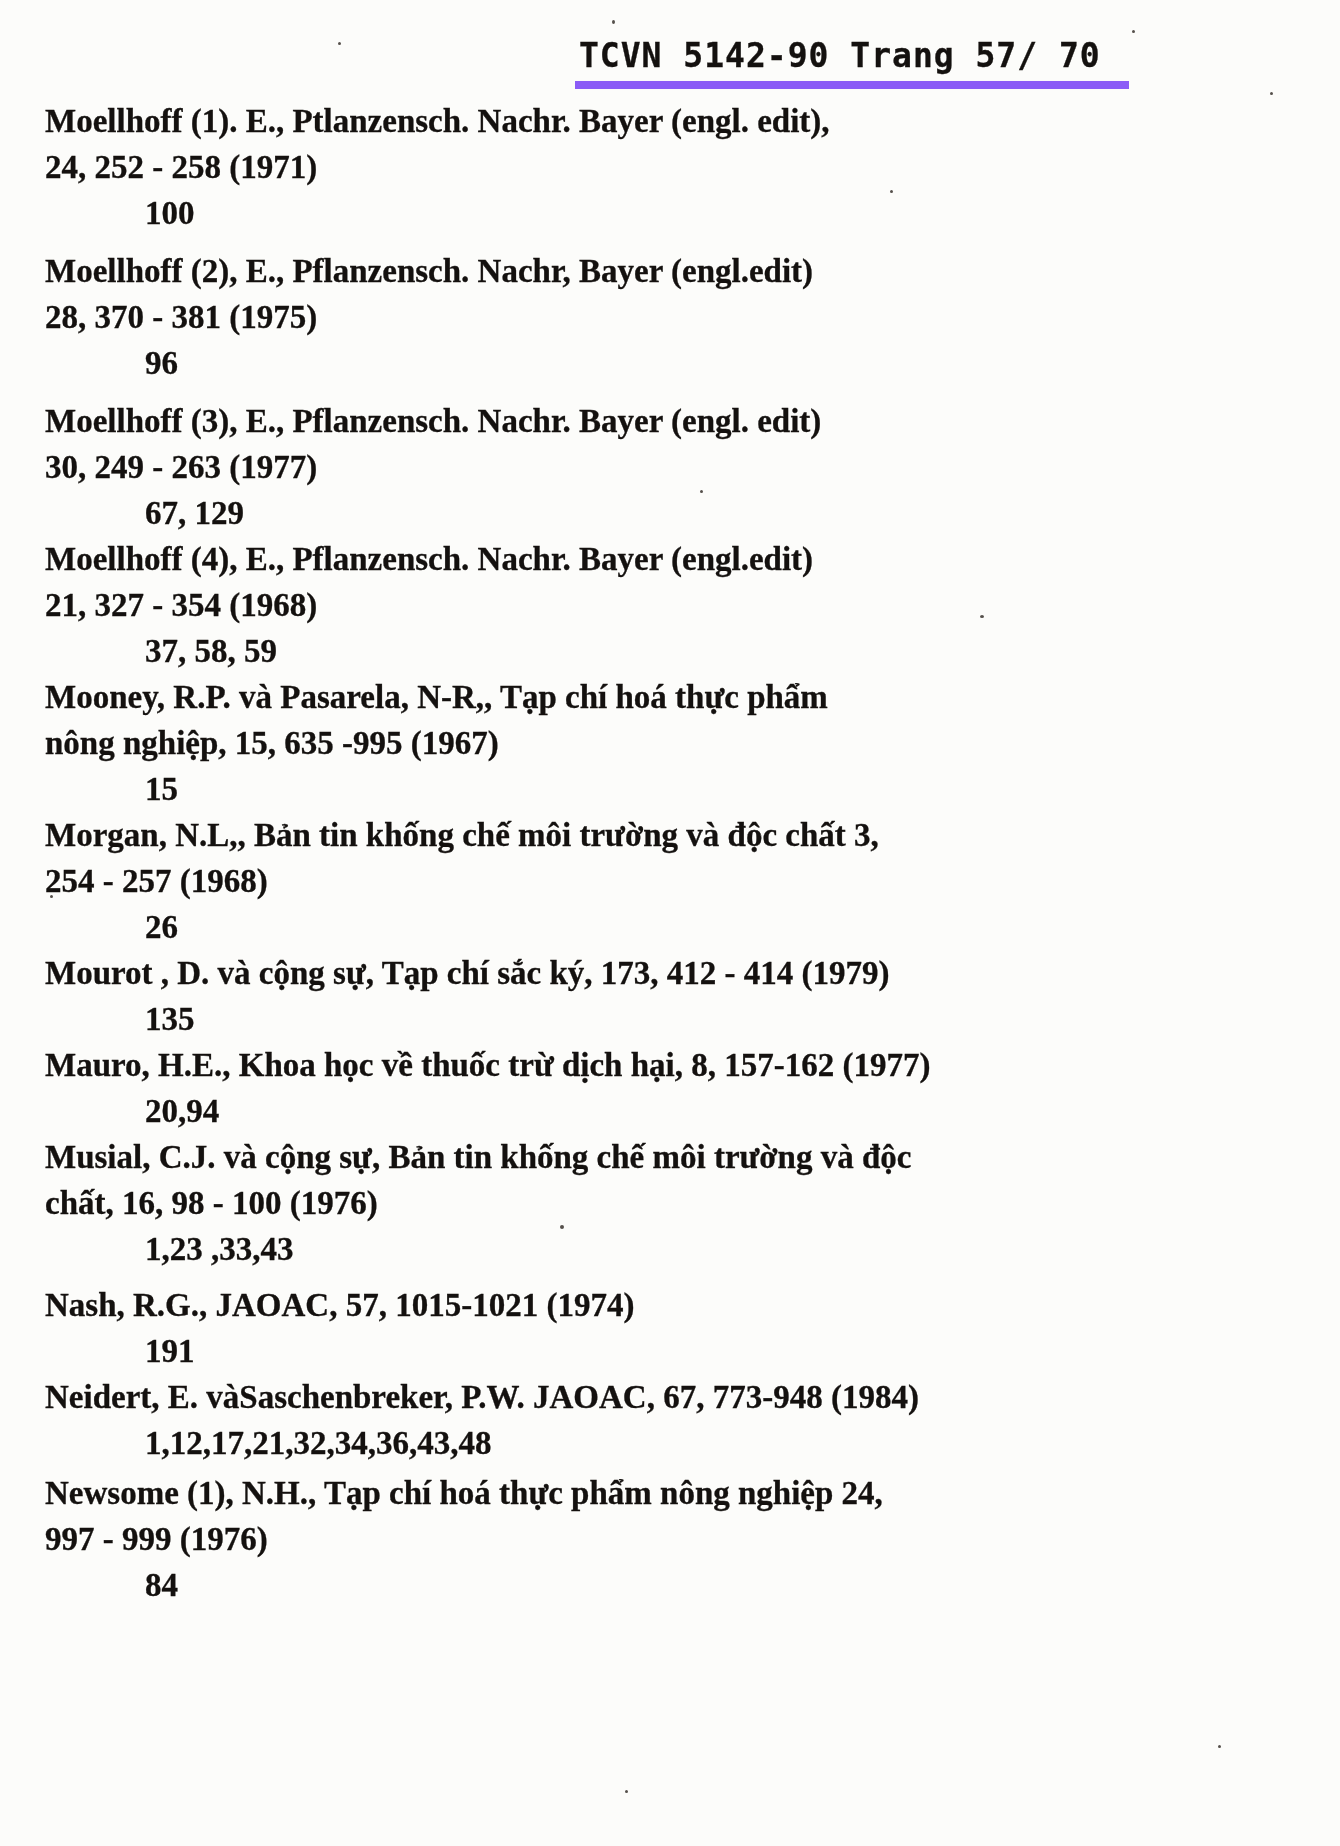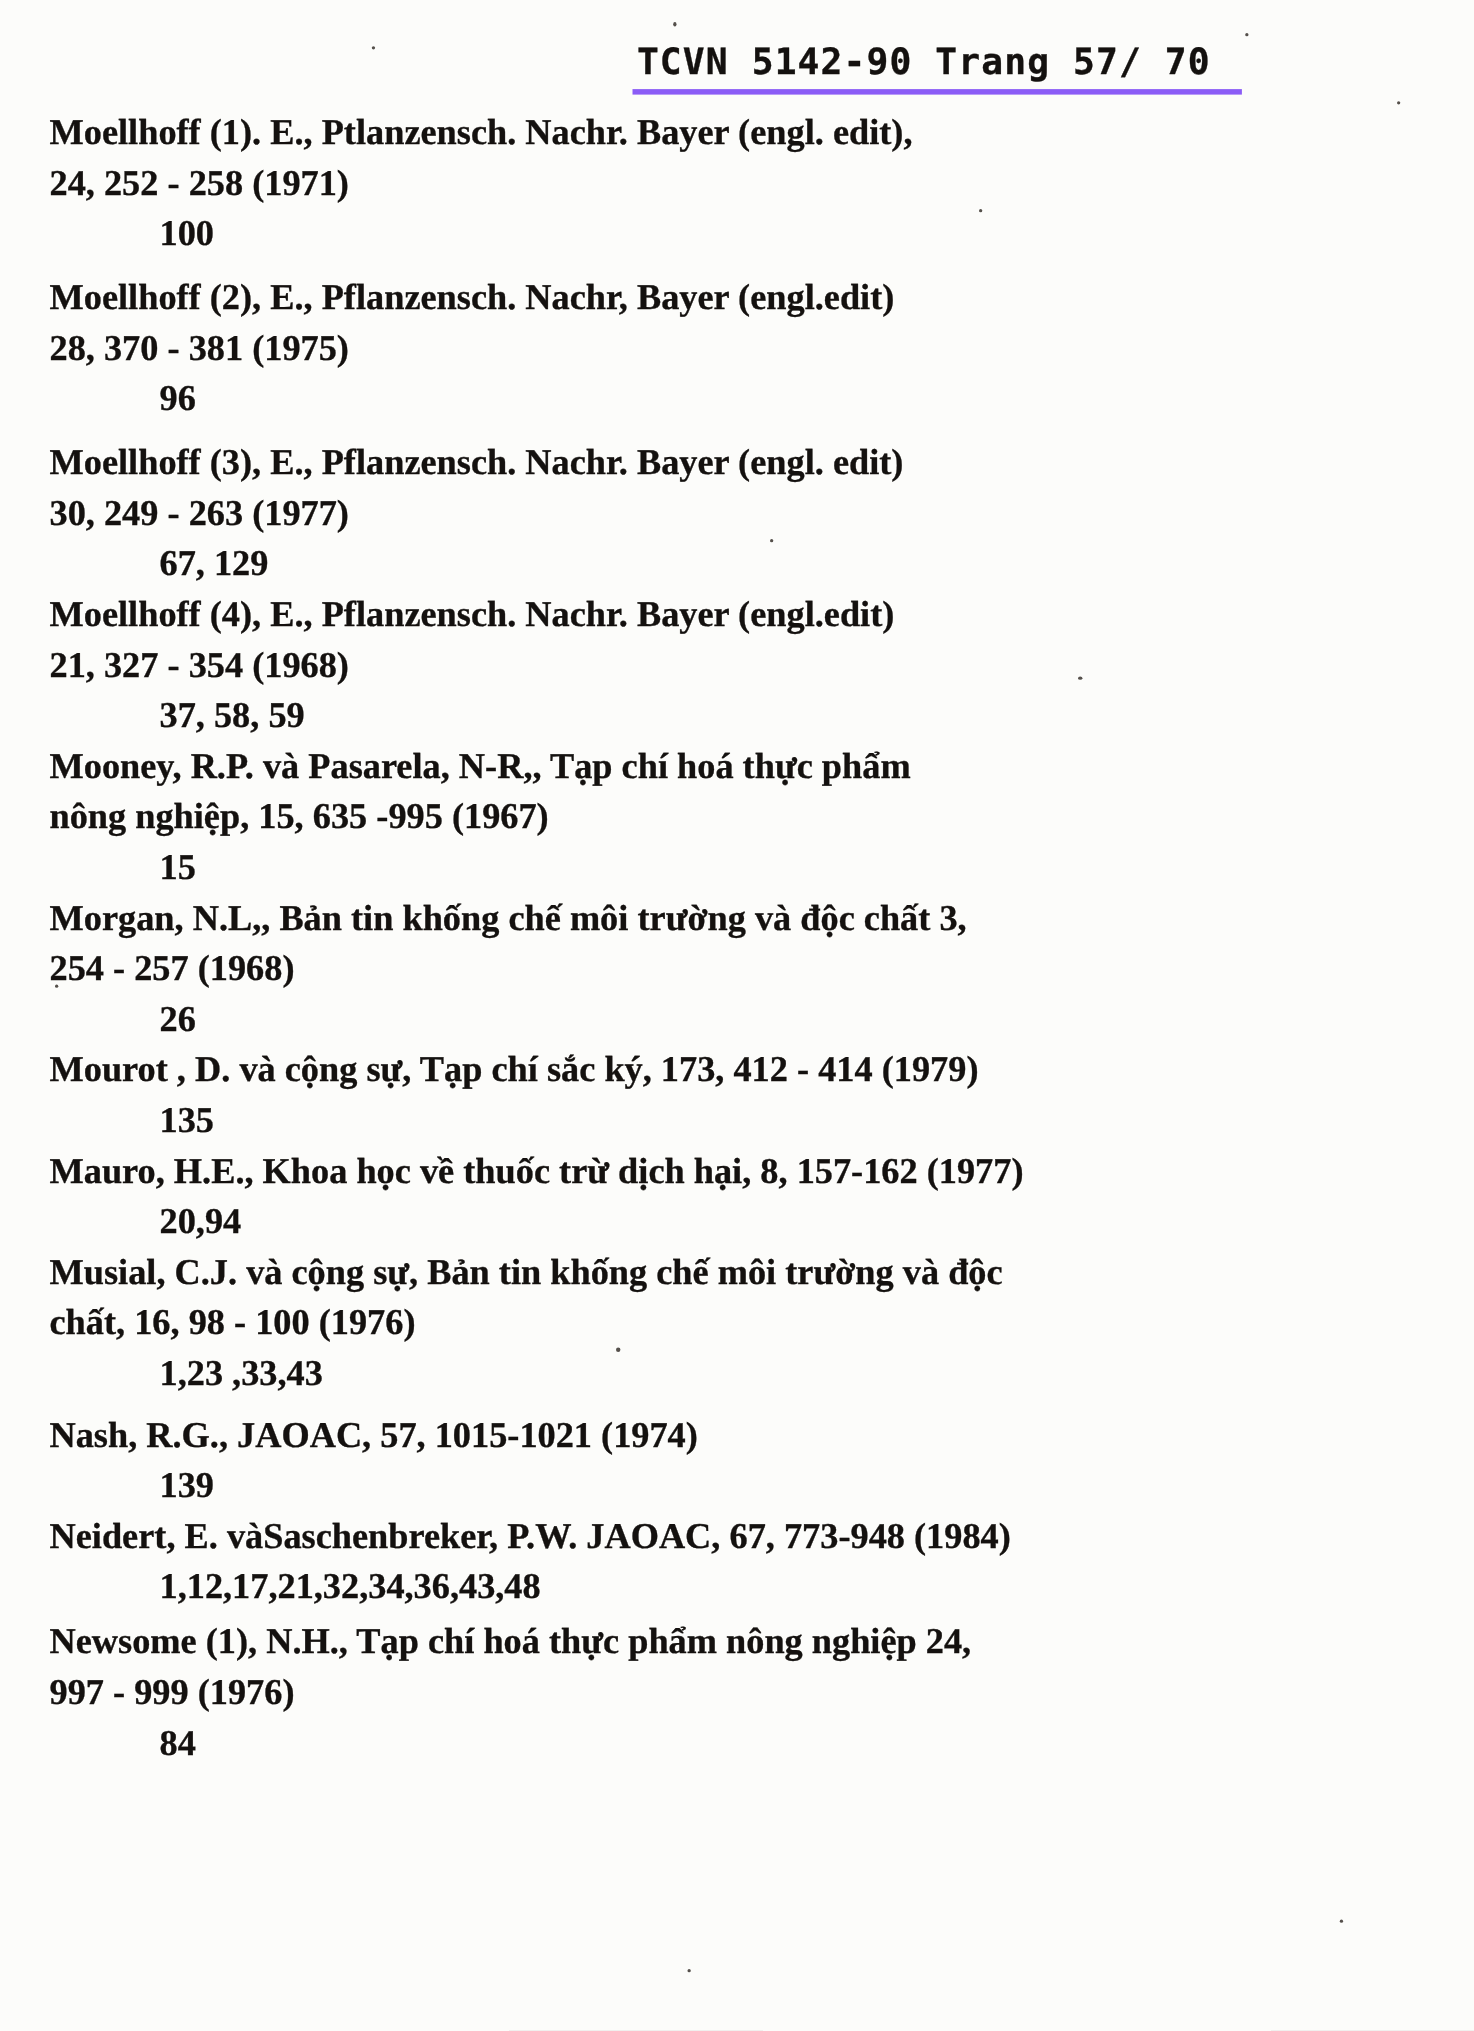--- a/index.html
+++ b/index.html
@@ -22,21 +22,21 @@
   .header-row {
     position: absolute;
     top: 36px;
     left: 575px;
     font-size: 33px;
     letter-spacing: 1px;
     white-space: nowrap;
   }
   .header-row .underlined {
     display: inline-block;
-    border-bottom: 5px solid #8b5cf6;
+    border-bottom: 8px solid #8b5cf6;
     padding: 0 28px 6px 4px;
   }
   .reference-list {
     position: absolute;
     top: 98px;
     left: 45px;
     width: 1260px;
     font-size: 33px;
     line-height: 46px;
   }
@@ -108,21 +108,21 @@
         <div class="l1">Mauro, H.E., Khoa học về thuốc trừ dịch hại, 8, 157-162 (1977)</div>
         <div class="refs">20,94</div>
       </div>
       <div class="entry" style="margin-bottom: 10px;">
         <div class="l1">Musial, C.J. và cộng sự, Bản tin khống chế môi trường và độc</div>
         <div class="l2">chất, 16, 98 - 100 (1976)</div>
         <div class="refs">1,23 ,33,43</div>
       </div>
       <div class="entry" style="margin-bottom: 0px;">
         <div class="l1">Nash, R.G., JAOAC, 57, 1015-1021 (1974)</div>
-        <div class="refs">139</div>
+        <div class="refs">191</div>
       </div>
       <div class="entry" style="margin-bottom: 4px;">
         <div class="l1">Neidert, E. vàSaschenbreker, P.W. JAOAC, 67, 773-948 (1984)</div>
         <div class="refs">1,12,17,21,32,34,36,43,48</div>
       </div>
       <div class="entry" style="margin-bottom: 0px;">
         <div class="l1">Newsome (1), N.H., Tạp chí hoá thực phẩm nông nghiệp 24,</div>
         <div class="l2">997 - 999 (1976)</div>
         <div class="refs">84</div>
       </div>

